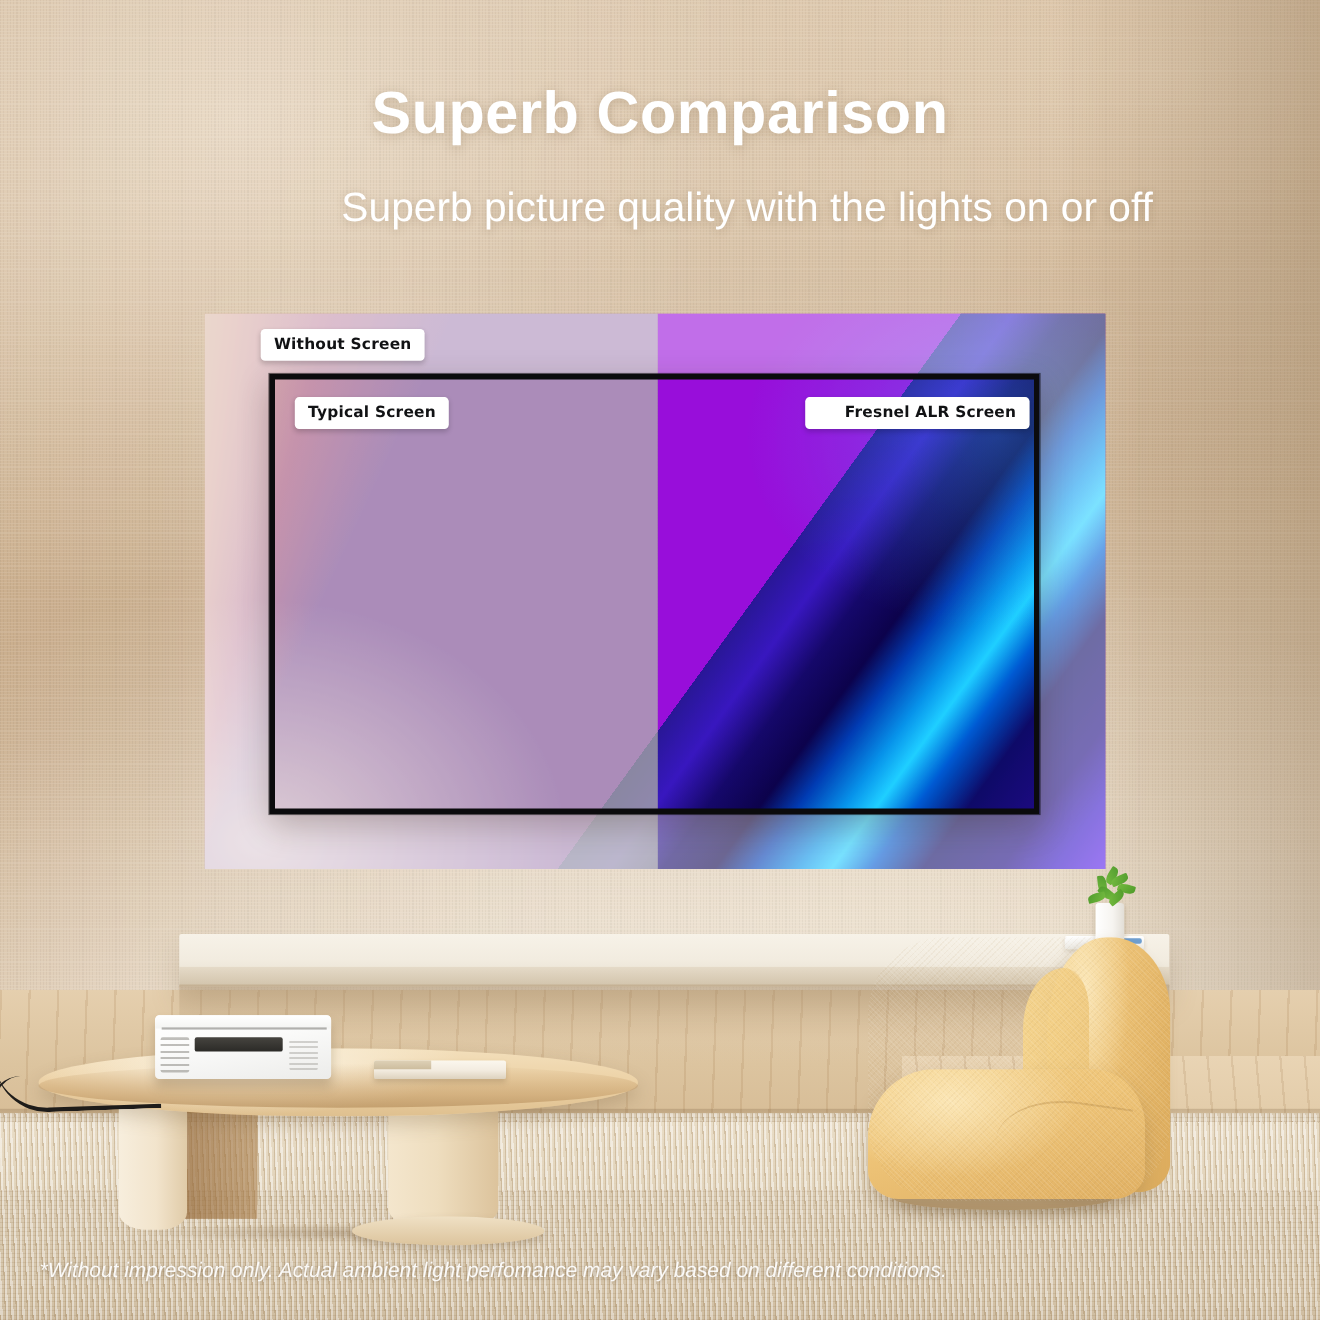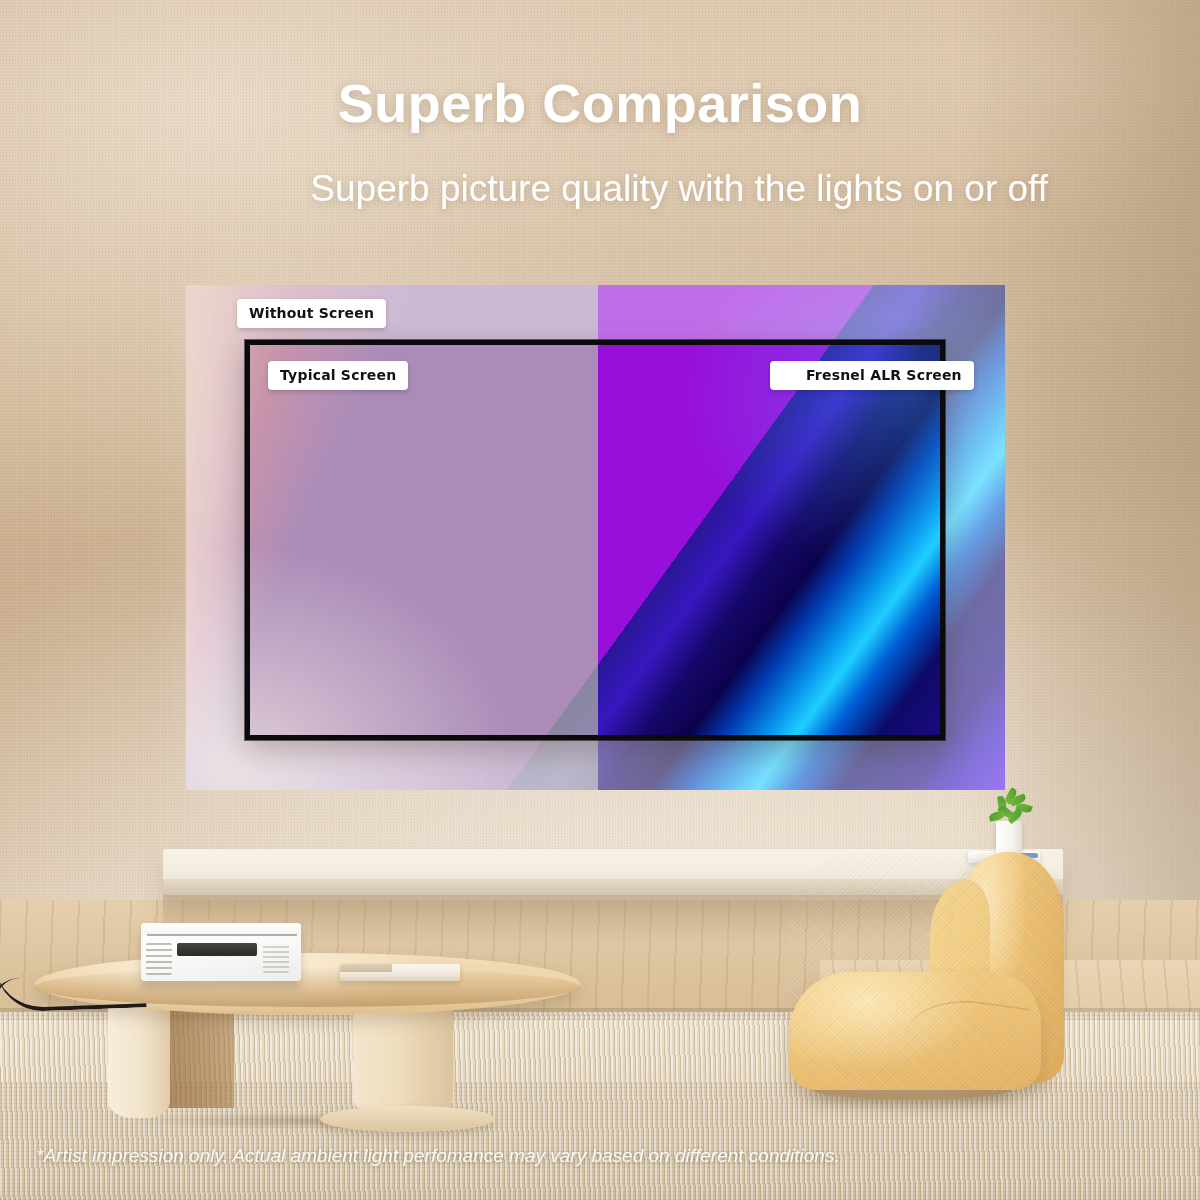--- a/index.html
+++ b/index.html
@@ -347,21 +347,21 @@
     font-weight:700;
     letter-spacing:.2px;
     padding:6px 12px 7px;
     border-radius:4px;
     white-space:nowrap;
     box-shadow:0 2px 5px rgba(0,0,0,.18);
     font-family:"DejaVu Sans", sans-serif;
   }
   #badge-without  { left:206px; top:299px;margin-left:31px; }
   #badge-typical  { left:268px; top:361px; }
-  #badge-fresnel  { left:770px; top:361px;padding-left:36px; }
+  #badge-fresnel  { left:732px; top:361px;padding-left:36px; }
 
   
   #title {
     position:absolute; left:0; top:72px; width:1200px;
     text-align:center;
     color:#ffffff;
     font-size:54px;
     font-weight:700;
     letter-spacing:.5px;
     font-family:"Liberation Sans", sans-serif;
@@ -478,13 +478,13 @@
   <div id="screen-frame"></div>
 
   <div class="badge" id="badge-without">Without Screen</div>
   <div class="badge" id="badge-typical">Typical Screen</div>
   <div class="badge" id="badge-fresnel">Fresnel ALR Screen</div>
 
 </div>
 
 <div id="title">Superb Comparison</div>
 <div id="subtitle">Superb picture quality with the lights on or off</div>
-<div id="disclaimer">*Artist impression only. Actual ambient light perfomance may vary based on different conditions.</div>
+<div id="disclaimer">*Without impression only. Actual ambient light perfomance may vary based on different conditions.</div>
 
 </body></html>

